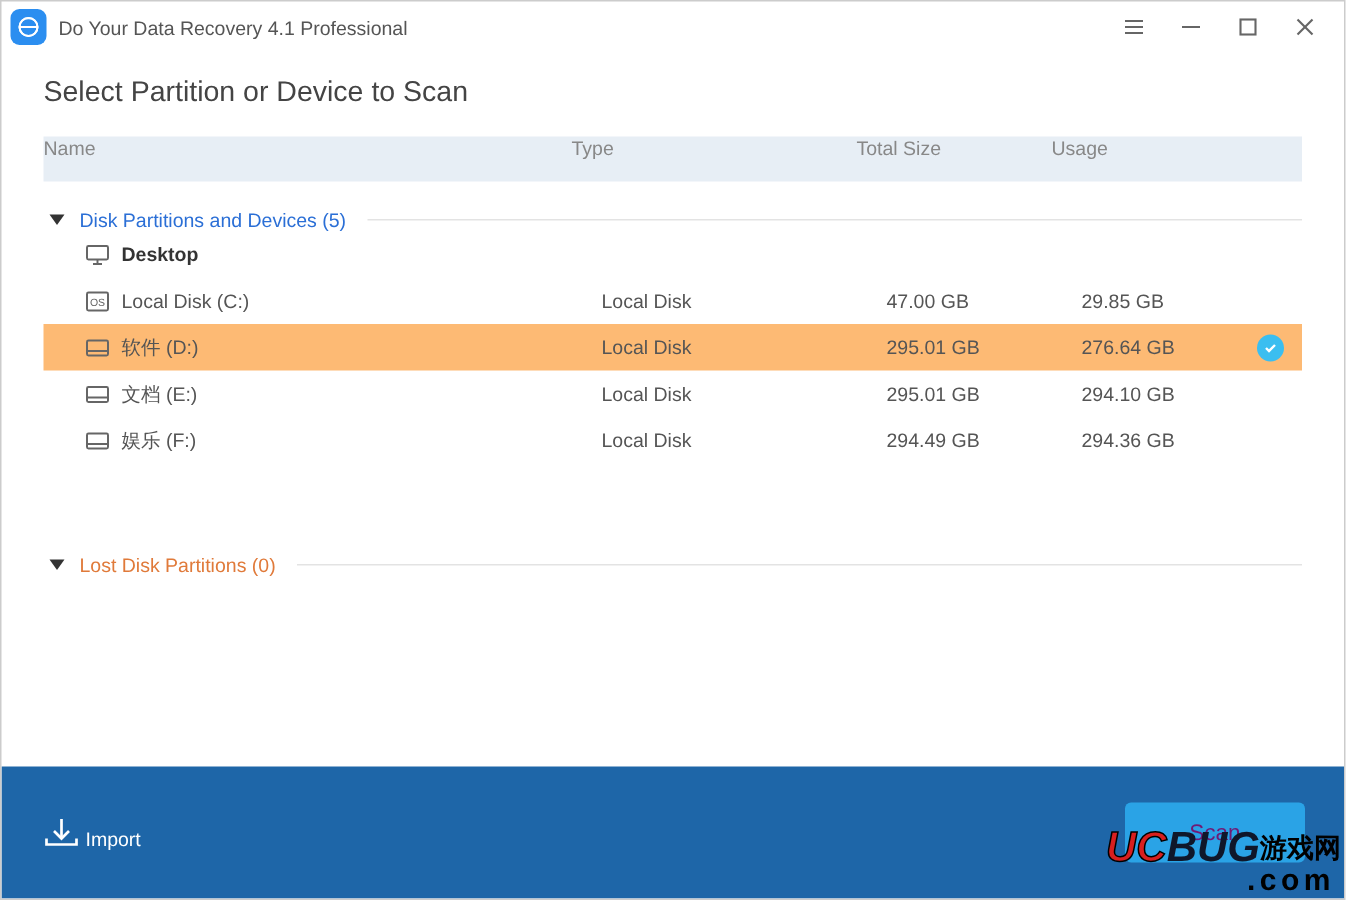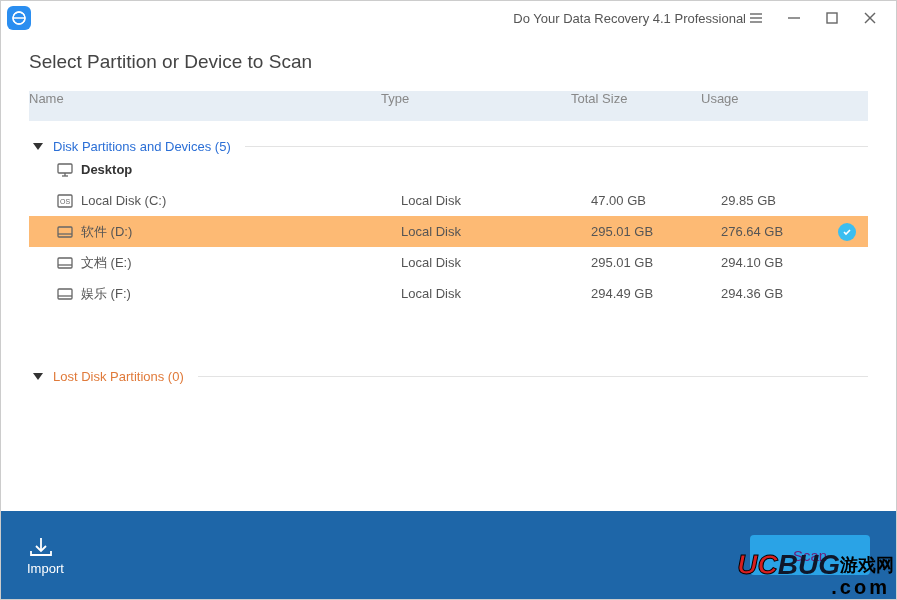--- a/index.html
+++ b/index.html
@@ -1,18 +1,18 @@
 <!DOCTYPE html>
 <html><head>
 <meta charset="utf-8">
 <style>
 * { margin: 0; padding: 0; box-sizing: border-box; font-family: "Segoe UI", Arial, sans-serif; }
 body { width: 897px; height: 600px; background: #fff; overflow: hidden; border: 1px solid #ccc; position: relative; }
 
-.titlebar { height: 34px; display: flex; align-items: center; padding: 0 6px; text-align: right; }
+.titlebar { height: 34px; display: flex; align-items: center; padding: 0 6px; }
 .app-logo { width: 24px; height: 24px; background: #2b8ef0; border-radius: 6px; margin-right: 8px; display: flex; align-items: center; justify-content: center; }
 .app-logo svg { width: 16px; height: 16px; }
 .app-title { font-size: 13px; color: #555; flex: 1; }
 .winbtns { display: flex; gap: 18px; align-items: center; padding-right: 10px; }
 .winbtn { width: 20px; height: 20px; display: flex; align-items: center; justify-content: center; cursor: pointer; color: #666; }
 .winbtn svg { width: 14px; height: 14px; }
 
 .content { padding: 16px 28px 0 28px; }
 .page-title { font-size: 19px; color: #444; font-weight: 400; margin-bottom: 18px; }
 
@@ -33,21 +33,21 @@
 .row .icon-cell { width: 24px; display: flex; align-items: center; color: #666; }
 .row .name-cell { width: 320px; }
 .row .type-cell { width: 190px; }
 .row .total-cell { width: 130px; }
 .row .usage-cell { flex: 1; }
 .row.header-row .name-cell { font-weight: 700; color: #333; }
 .check-badge { position: absolute; right: 12px; width: 18px; height: 18px; background: #3bbef0; border-radius: 50%; display: flex; align-items: center; justify-content: center; }
 .check-badge svg { width: 10px; height: 10px; }
 
 .footer { position: absolute; bottom: 0; left: 0; right: 0; height: 88px; background: #1e66a8; display: flex; align-items: center; padding: 0 26px; color: #fff; }
-.import-btn { display: flex; flex-direction: column; align-items: flex-start; gap: 2px; cursor: pointer; font-size: 13px; }
+.import-btn { display: flex; align-items: flex-end; gap: 2px; cursor: pointer; font-size: 13px; }
 .import-btn svg { width: 28px; height: 24px; }
 .footer-spacer { flex: 1; }
 .scan-btn { background: #2aa3e6; color: #701a75; border: none; border-radius: 4px; width: 120px; height: 40px; font-size: 15px; cursor: pointer; }
 
 .watermark { position: absolute; right: 2px; bottom: 2px; pointer-events: none; font-family: Arial, sans-serif; text-align: right; line-height: 1; }
 .wm-top { font-size: 28px; font-weight: 900; font-style: italic; }
 .wm-top .red { color: #d81f1f; -webkit-text-stroke: 1px #000; }
 .wm-top .blk { color: #0f172a; }
 .wm-top .cn { color: #000; font-size: 18px; font-style: normal; font-weight: 700; vertical-align: 3px; }
 .wm-bot { color: #000; font-size: 20px; font-weight: 700; letter-spacing: 3px; margin-top: -2px; padding-right: 4px; }

